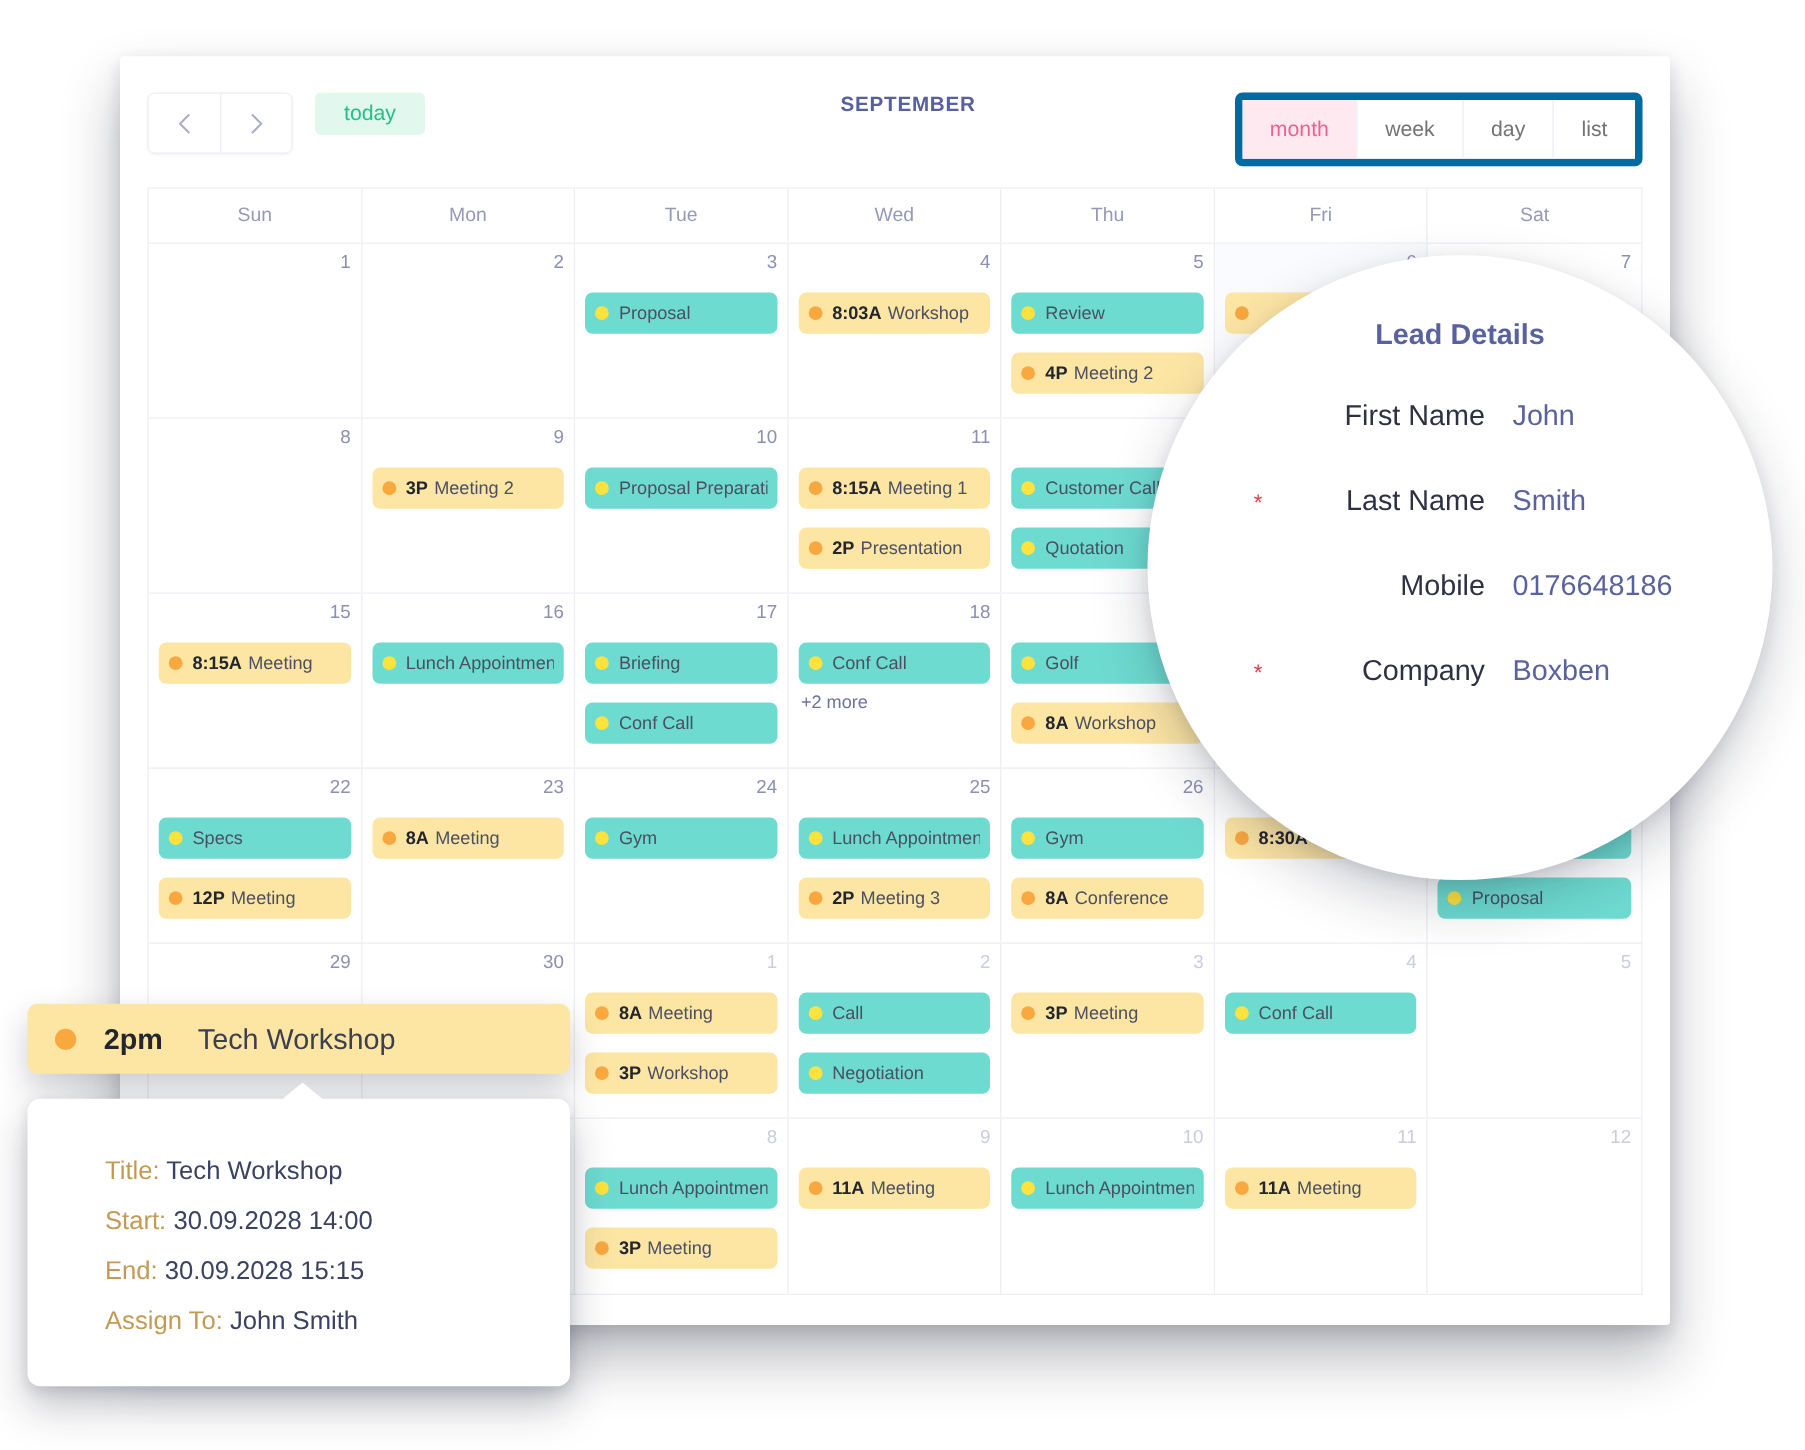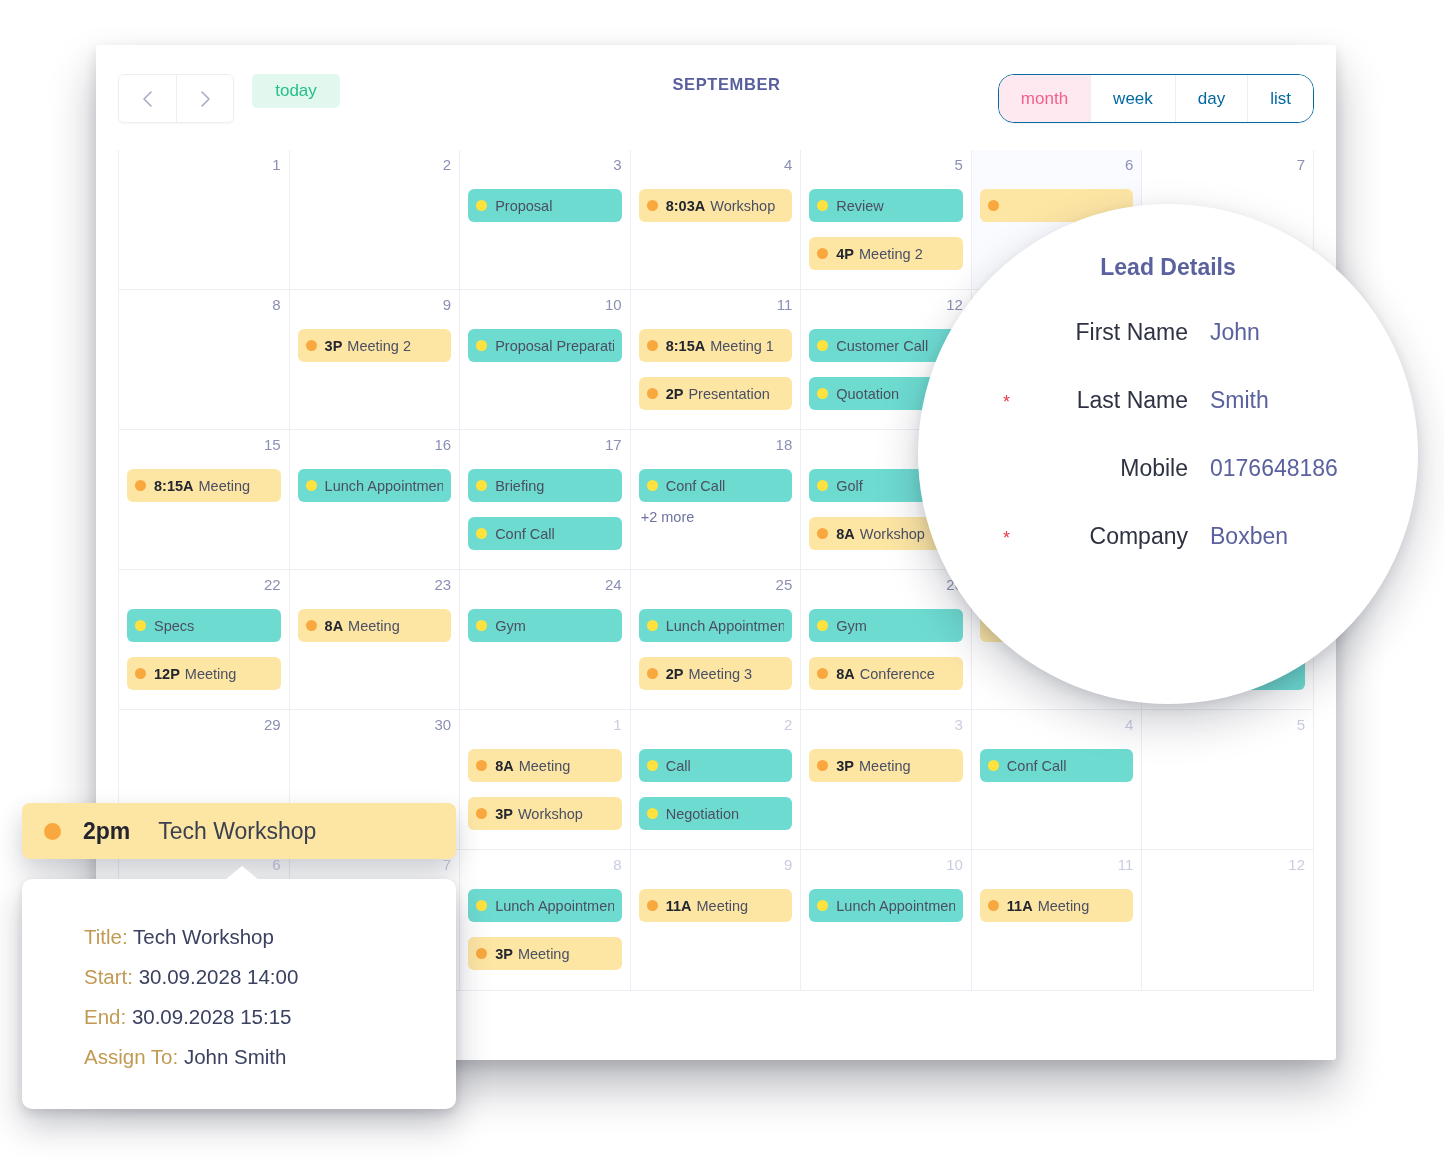--- a/index.html
+++ b/index.html
@@ -62,33 +62,33 @@
     text-align: center;
     font-size: 16.5px; font-weight: bold;
     letter-spacing: .6px;
     color: #585f9e;
     margin-left: 21px;
   }
 
   .view-group {
     position: absolute; right: 22px; top: 29px;
     display: flex;
-    border: 1px solid #0369a1;
-    border-radius: 16px;
+    border: 6px solid #0369a1;
+    border-radius: 6px;
     overflow: hidden;
     background:#fff;
     box-shadow: 0 1px 2px rgba(30,32,60,.05);
   }
   .view-btn {
     height: 47px;
     padding: 0 22px;
     display: flex; align-items: center; justify-content: center;
     background: #fff;
     font-size: 17px;
-    color: #0369a1;
+    color: #737373;
     border: none;
     cursor: pointer;
     font-family:"Liberation Sans", sans-serif;
   }
   .view-btn + .view-btn { border-left: 1px solid #eceef3; }
   .view-btn.active { background: #fde9ef; color: #f2608e; }
 
   
   .grid { position: absolute; left: 22px; right: 22px; top: 105px; bottom: 0; }
   .dow-row {
@@ -252,20 +252,29 @@
 
       <div class="view-group">
         <button class="view-btn active">month</button>
         <button class="view-btn">week</button>
         <button class="view-btn">day</button>
         <button class="view-btn">list</button>
       </div>
     </div>
 
     <div class="grid">
+      <div class="dow-row" id="dow-row">
+          <div class="dow">Sun</div>
+          <div class="dow">Mon</div>
+          <div class="dow">Tue</div>
+          <div class="dow">Wed</div>
+          <div class="dow">Thu</div>
+          <div class="dow">Fri</div>
+          <div class="dow">Sat</div>
+        </div>
       <div class="weeks" id="weeks">
           <div class="week">
             <div class="day">
               <div class="daynum">1</div>
             </div>
             <div class="day">
               <div class="daynum">2</div>
             </div>
             <div class="day">
               <div class="daynum">3</div>

